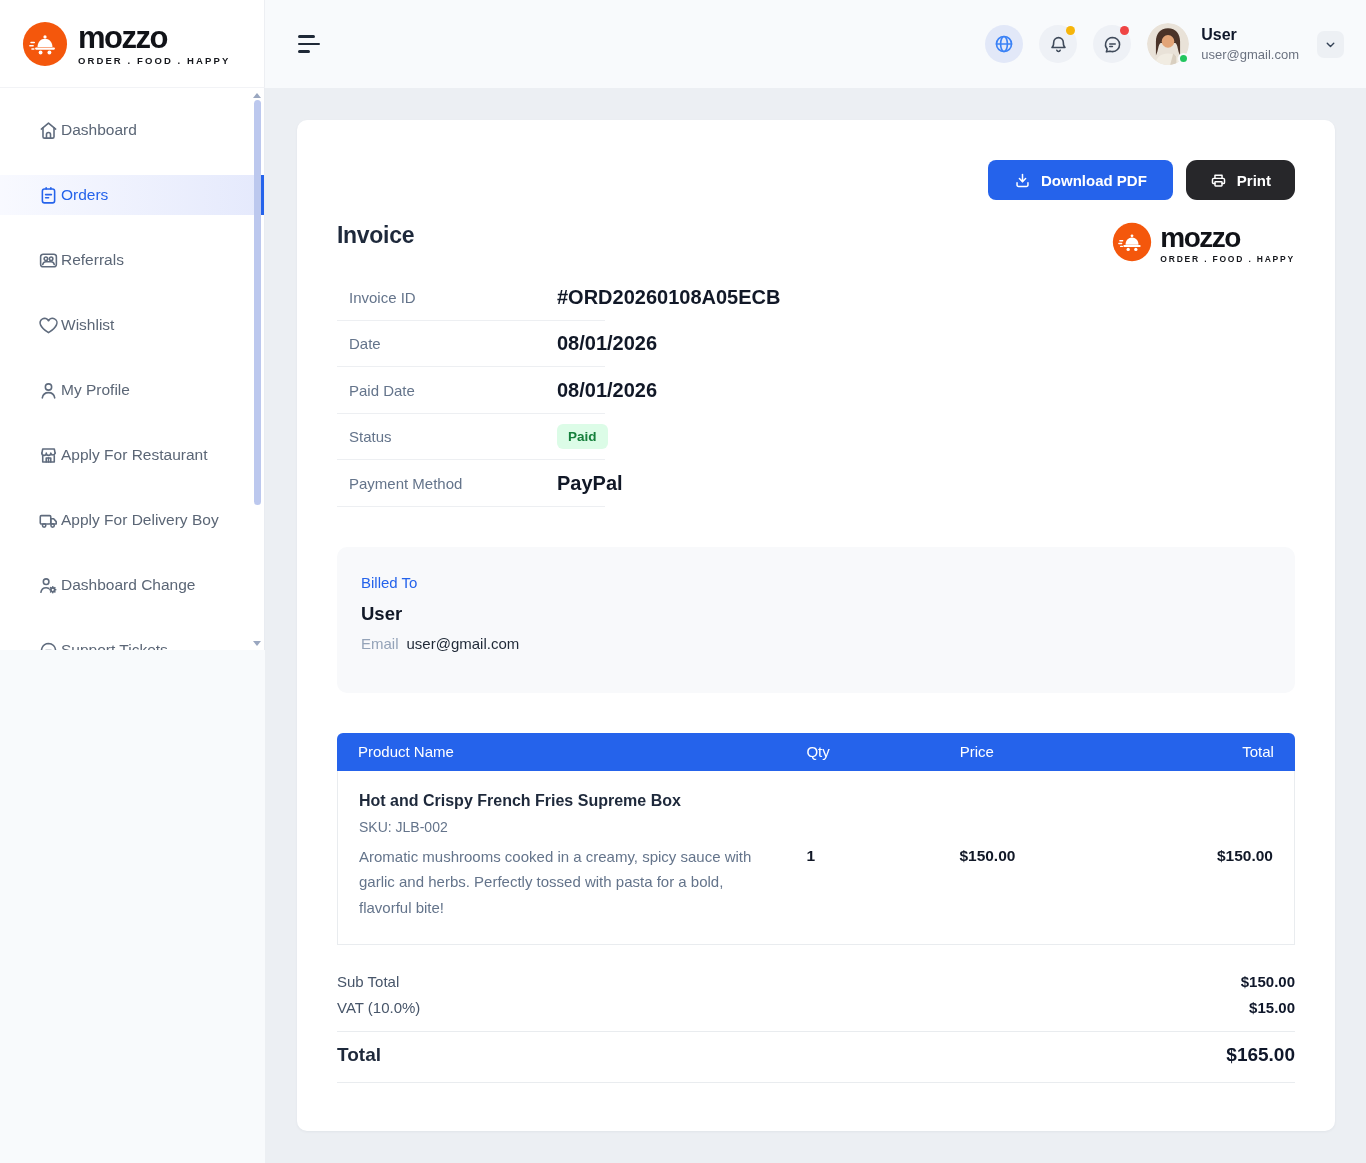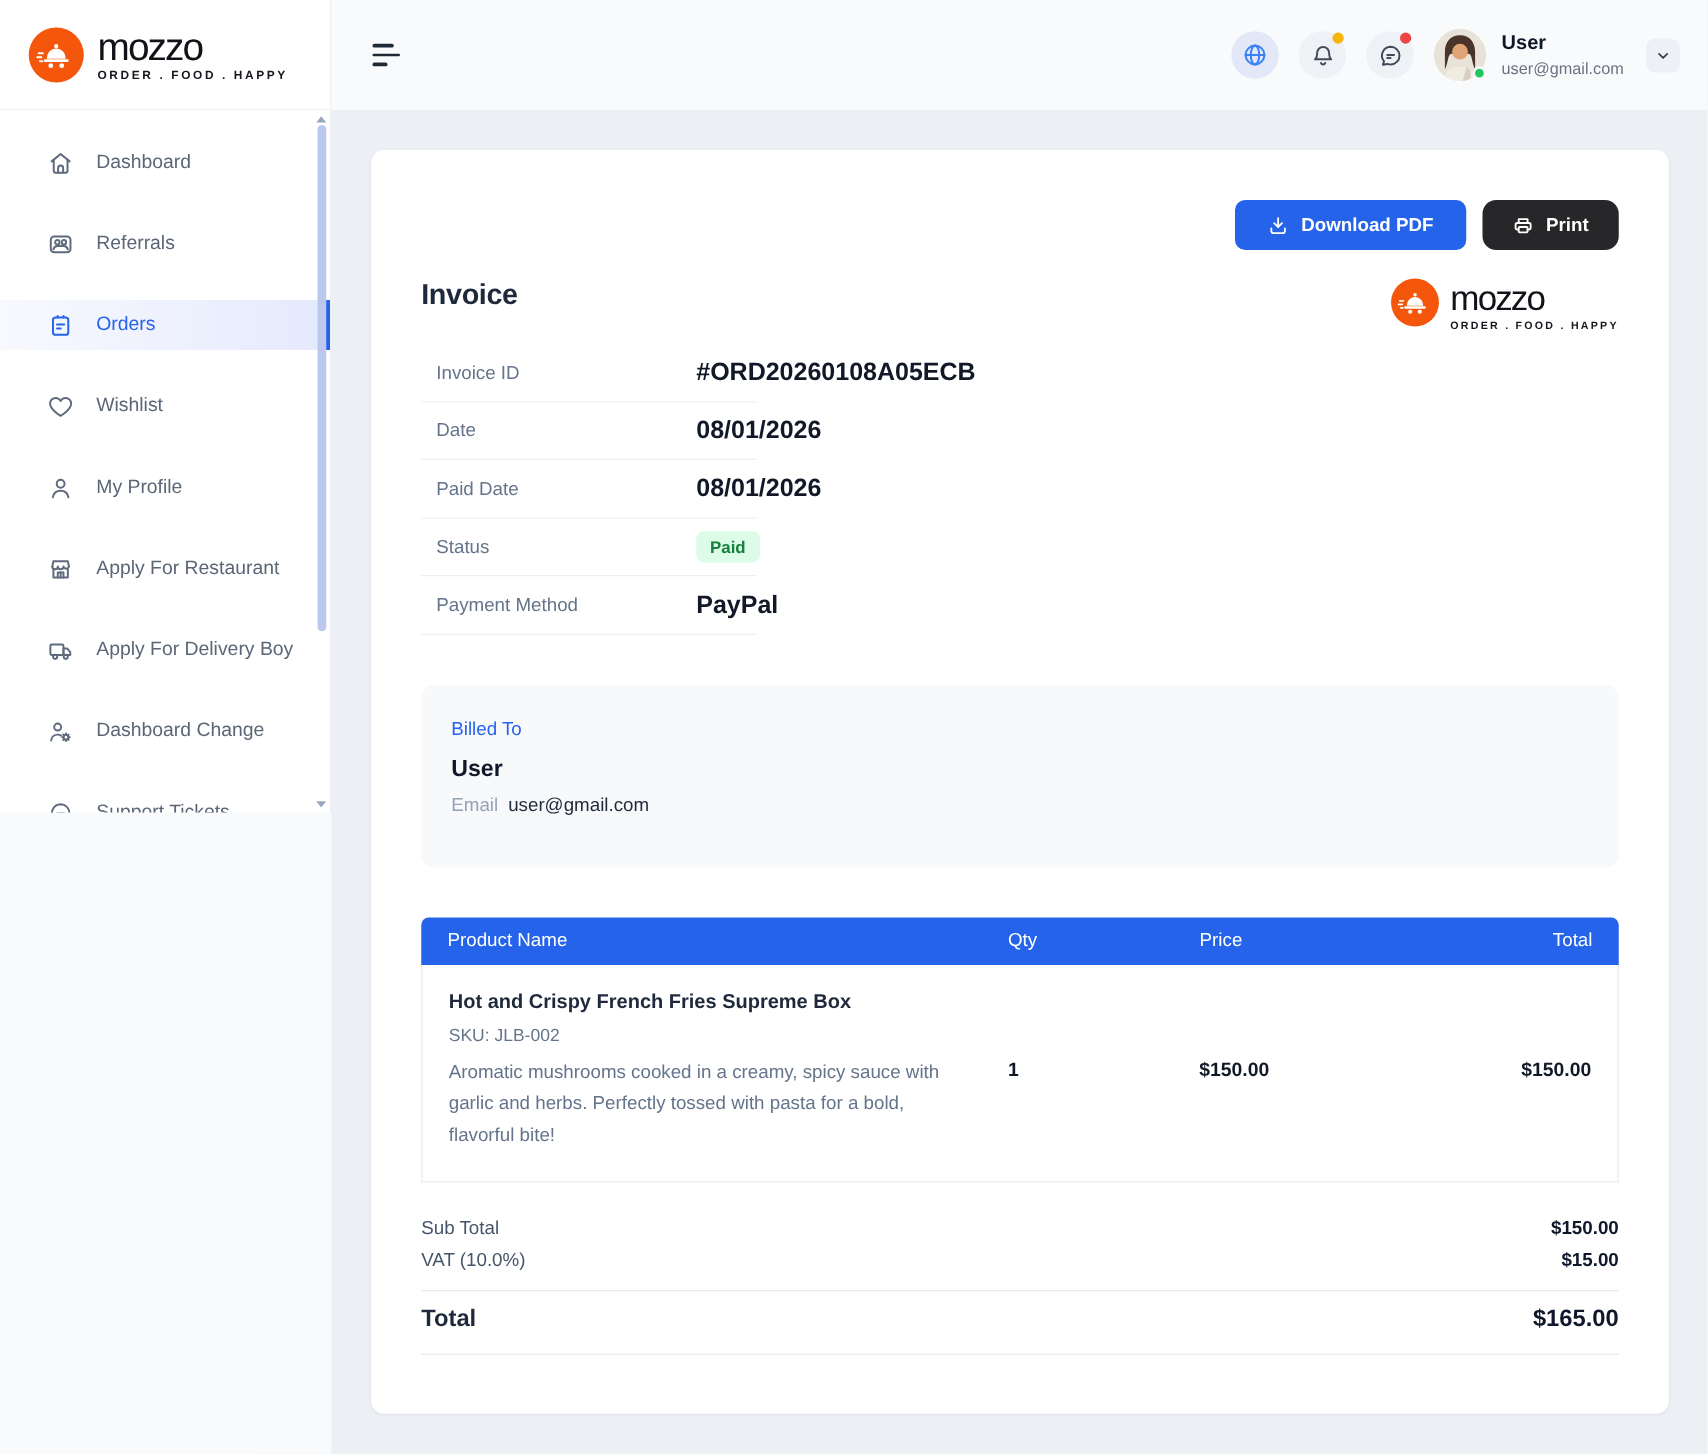--- a/index.html
+++ b/index.html
@@ -9,21 +9,21 @@
 
   
   .top-header { display:flex; height:88px; flex:0 0 88px; }
   .header-left { width:265px; flex:0 0 265px; background:#ffffff; display:flex; align-items:center;
     padding-left:22px; border-right:1px solid #edeff3; border-bottom:1px solid #f2f3f6; }
   .header-main { flex:1; background:#f8fafc; display:flex; align-items:center; justify-content:space-between;
     padding:0 22px 0 27px; }
   .brand { display:flex; align-items:center; gap:10px; text-decoration:none; color:#111827; cursor:pointer; }
   .brand-mark svg { display:block; }
   .brand-text { display:flex; flex-direction:column; line-height:1; }
-  .brand-name { font-size:31px; font-weight:400; letter-spacing:-1.5px; color:#111318; }
+  .brand-name { font-size:31px; font-weight:700; letter-spacing:-1.5px; color:#111318; }
   .brand-tag { font-size:9.5px; font-weight:700; letter-spacing:2.1px; color:#15171c; margin-top:3px; }
   .hamburger { background:none; border:none; cursor:pointer; display:flex; flex-direction:column; gap:5px; padding:6px; }
   .hamburger span { display:block; height:2.6px; background:#1f2937; border-radius:2px; }
   .hamburger .b1 { width:17px; } .hamburger .b2 { width:22px; } .hamburger .b3 { width:12px; }
   .header-right { display:flex; align-items:center; gap:16px; }
   .icon-btn { position:relative; width:38px; height:38px; border-radius:50%; border:none; cursor:pointer;
     background:#eef1f6; display:flex; align-items:center; justify-content:center; }
   .icon-btn.globe { background:#e2e8f8; }
   .dot { position:absolute; top:1px; right:2px; width:9px; height:9px; border-radius:50%; }
   .dot.yellow { background:#f6b50b; }
@@ -39,21 +39,21 @@
   .chev-btn { width:27px; height:27px; border:none; border-radius:7px; background:#edf0f4; cursor:pointer;
     display:flex; align-items:center; justify-content:center; margin-left:6px; }
 
   
   .body-row { display:flex; flex:1; min-height:0; }
 
   
   .sidebar { width:265px; flex:0 0 265px; background:#f8fafc; position:relative; }
   .nav-scroll { background:#ffffff; height:562px; overflow:hidden; position:relative;
     border-right:1px solid #e9ecf1; padding-top:22px; }
-  .nav-item { display:flex; align-items:center; gap:18px; height:40px; margin-bottom:25px;
+  .nav-item { display:flex; align-items:center; gap:2px; height:40px; margin-bottom:25px;
     padding-left:38px; color:#5b6676; font-size:15.5px; cursor:pointer; }
   .nav-item .ni { width:21px; height:21px; display:flex; align-items:center; justify-content:center; color:#5f6b7d; }
   .nav-item.active { color:#2563eb; border-right:4px solid #2563eb;
     background:linear-gradient(90deg, rgba(120,145,255,0.05), rgba(110,135,240,0.18)); }
   .nav-item.active .ni { color:#2563eb; }
   .sb-thumb { position:absolute; top:12px; right:4px; width:7px; height:405px; border-radius:4px;
     background:#bcc8ee; cursor:pointer; }
   .sb-arrow { position:absolute; right:4px; width:0; height:0; border-left:4px solid transparent;
     border-right:4px solid transparent; }
   .sb-arrow.up { top:5px; border-bottom:5px solid #9aa7c0; }
@@ -223,42 +223,42 @@
           <span class="ni">
             <svg class="stroke" width="21" height="21" viewBox="0 0 24 24">
               <path d="M3.8 10.4 12 3.6l8.2 6.8"></path>
                 <path d="M5.7 8.9V19a1.7 1.7 0 0 0 1.7 1.7h9.2A1.7 1.7 0 0 0 18.3 19V8.9"></path>
               <path d="M9.7 20.6v-4.1a2.3 2.3 0 0 1 4.6 0v4.1"></path>
             </svg>
             </span>
           <span class="nl">Dashboard</span>
         </div>
 
+        <div class="nav-item active">
+          <span class="ni">
+            <svg class="stroke" width="21" height="21" viewBox="0 0 24 24">
+              <rect x="5" y="4.6" width="14" height="15.8" rx="2.4"></rect>
+              <path d="M9.3 4.6V3.1M14.7 4.6V3.1"></path>
+              <path d="M8.7 11h6.6"></path>
+                <path d="M8.7 14.6h3.4"></path>
+            </svg>
+            </span>
+          <span class="nl">Orders</span>
+        </div>
+
         <div class="nav-item">
           <span class="ni">
             <svg class="stroke" width="21" height="21" viewBox="0 0 24 24">
               <rect x="3" y="4.8" width="18" height="14.4" rx="3"></rect>
               <circle cx="9" cy="10" r="2"></circle>
                 <circle cx="15" cy="10" r="2"></circle>
               <path d="M5.4 16.6c.6-2 2-3.1 3.6-3.1h6c1.6 0 3 1.1 3.6 3.1"></path>
             </svg>
             </span>
           <span class="nl">Referrals</span>
-        </div>
-
-        <div class="nav-item active">
-          <span class="ni">
-            <svg class="stroke" width="21" height="21" viewBox="0 0 24 24">
-              <rect x="5" y="4.6" width="14" height="15.8" rx="2.4"></rect>
-              <path d="M9.3 4.6V3.1M14.7 4.6V3.1"></path>
-              <path d="M8.7 11h6.6"></path>
-                <path d="M8.7 14.6h3.4"></path>
-            </svg>
-            </span>
-          <span class="nl">Orders</span>
         </div>
 
         <div class="nav-item">
           <span class="ni">
             <svg class="stroke" width="21" height="21" viewBox="0 0 24 24">
               <path d="M12 20.2S4.7 15.7 2.9 11.3A5 5 0 0 1 12 6.6a5 5 0 0 1 9.1 4.7C19.3 15.7 12 20.2 12 20.2z"></path>
             </svg>
             </span>
           <span class="nl">Wishlist</span>
         </div>

